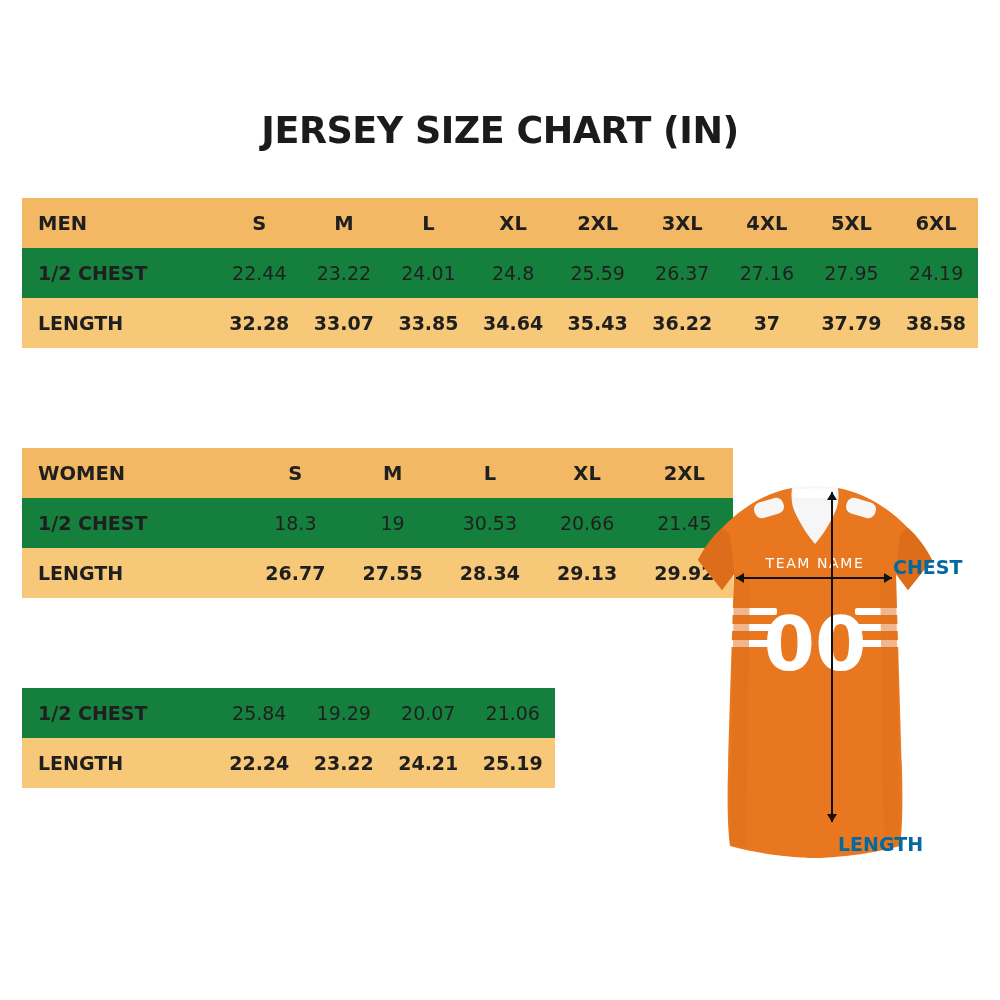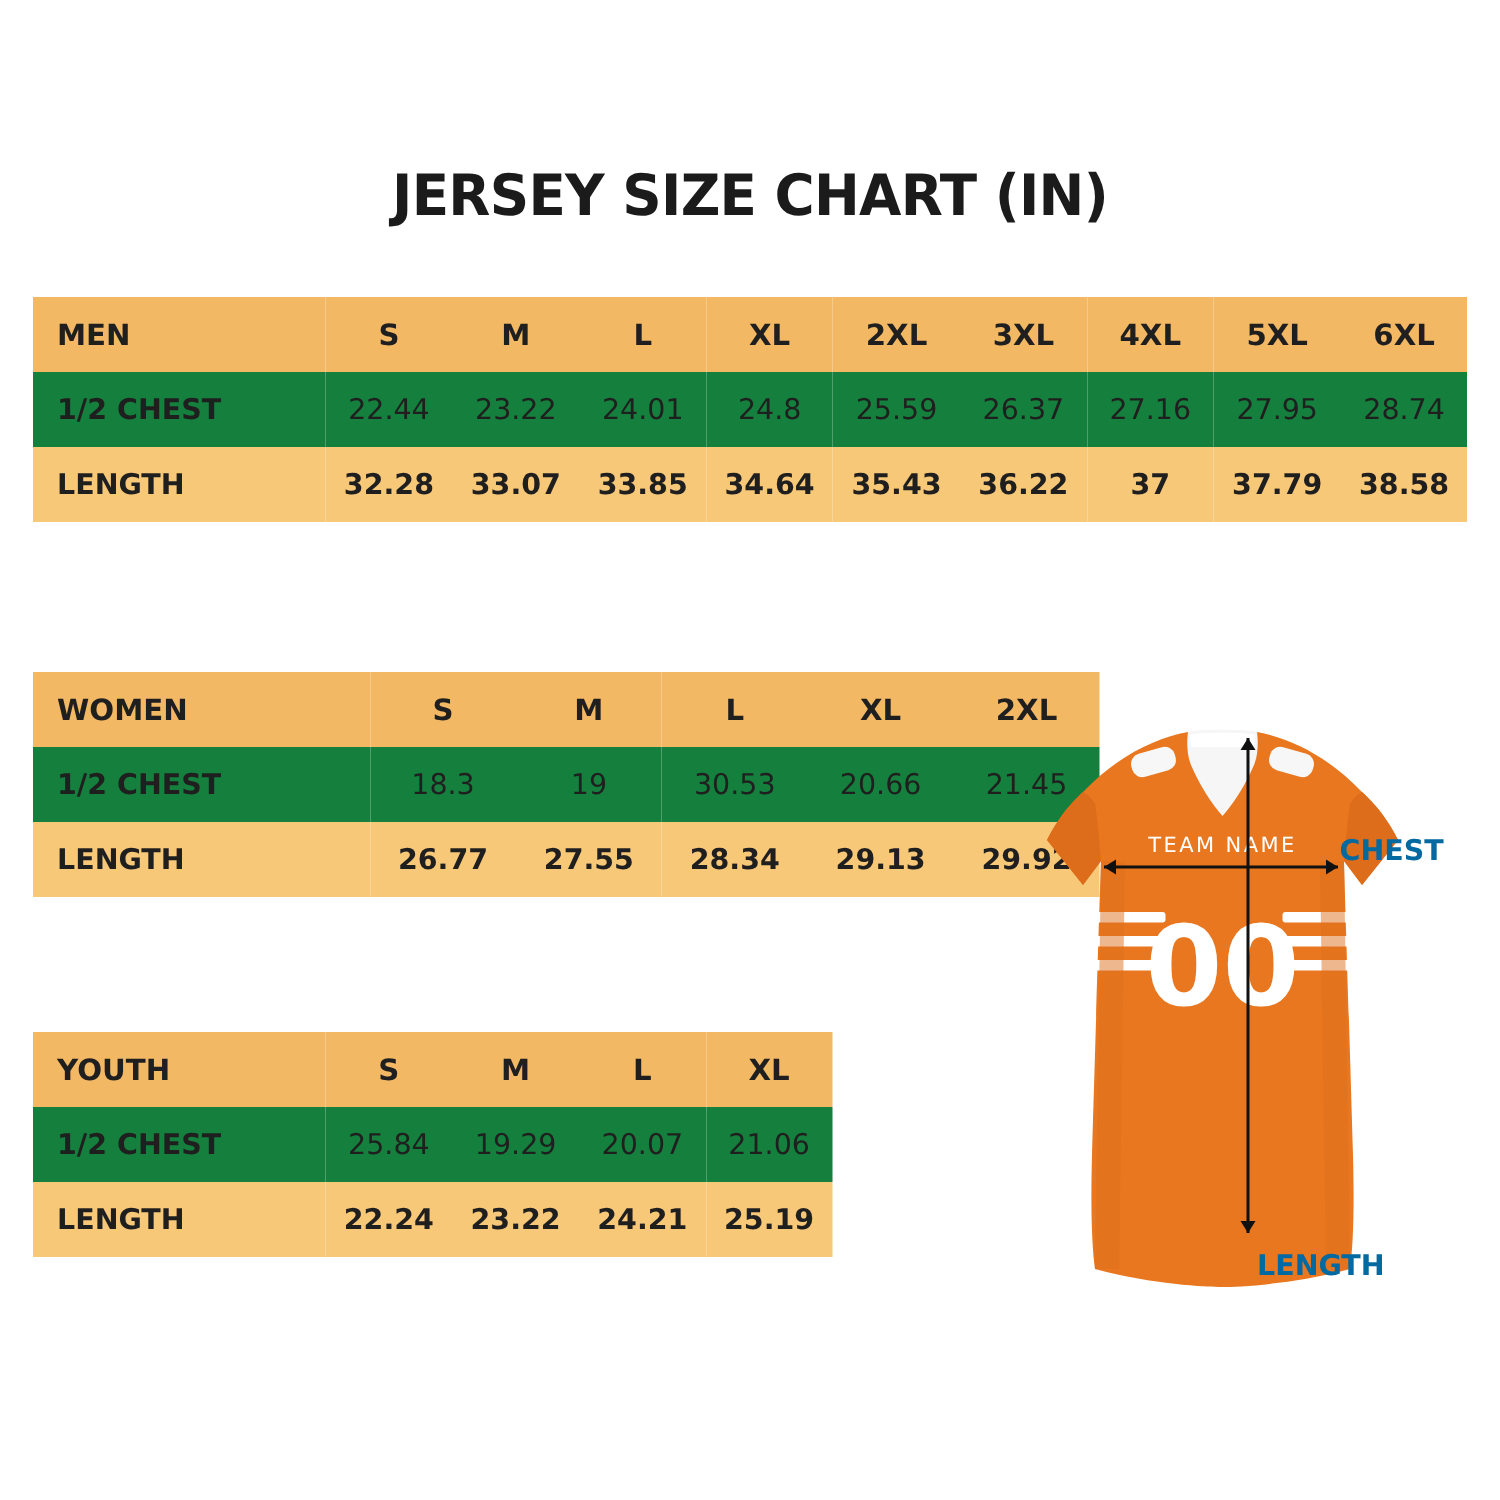--- a/index.html
+++ b/index.html
@@ -148,21 +148,21 @@
       <tr class="row-alt">
         <td class="rowlabel">1/2 CHEST</td>
         <td>22.44</td>
         <td>23.22</td>
         <td>24.01</td>
         <td>24.8</td>
         <td>25.59</td>
         <td>26.37</td>
         <td>27.16</td>
         <td>27.95</td>
-        <td>28.74</td>
+        <td>24.19</td>
       </tr>
       <tr class="row-band">
         <td class="rowlabel">LENGTH</td>
         <td>32.28</td>
         <td>33.07</td>
         <td>33.85</td>
         <td>34.64</td>
         <td>35.43</td>
         <td>36.22</td>
         <td>37</td>
@@ -211,27 +211,20 @@
 
   <table class="table" id="youth-table">
     <colgroup>
       <col class="c0">
         <col class="cx">
         <col class="cx">
         <col class="cx">
         <col class="cx">
     </colgroup>
     <tbody>
-      <tr class="row-head">
-        <td class="rowlabel">YOUTH</td>
-        <td>S</td>
-        <td>M</td>
-        <td>L</td>
-        <td>XL</td>
-      </tr>
       <tr class="row-alt">
         <td class="rowlabel">1/2 CHEST</td>
         <td>25.84</td>
         <td>19.29</td>
         <td>20.07</td>
         <td>21.06</td>
       </tr>
       <tr class="row-band">
         <td class="rowlabel">LENGTH</td>
         <td>22.24</td>

